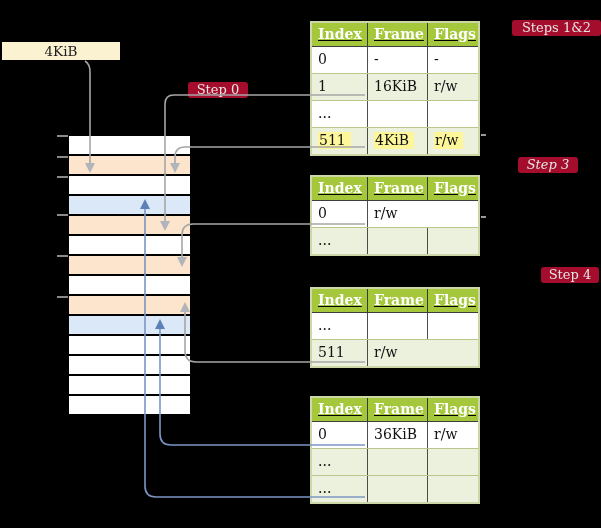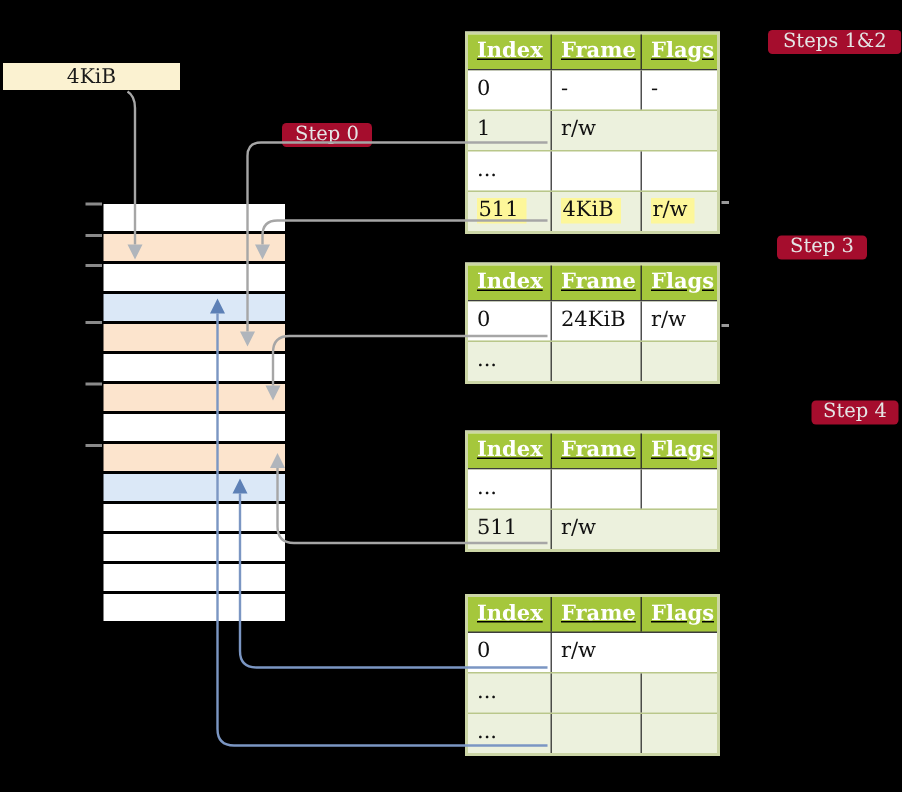--- a/index.html
+++ b/index.html
@@ -6,21 +6,21 @@
   #canvas{position:relative;width:601px;height:528px;background:#000;overflow:hidden;
           font-family:"DejaVu Serif","Liberation Serif",serif;}
   
   .kib-box{position:absolute;left:2px;top:42px;width:118px;height:18px;background:#fbf2d1;
            color:#1a1a1a;font-size:13.5px;line-height:19px;text-align:center;}
   
   .badge{position:absolute;height:16px;line-height:16px;text-align:center;color:#e5e5e5;
          font-size:13px;border-radius:3px;background:#a50d2d;}
   .b-step0{left:188px;top:42px;width:60px;margin-top:40px;}
   .b-steps12{left:512px;top:20px;width:89px;}
-  .b-step3{left:518px;top:157px;width:60px;}
+  .b-step3{left:518px;top:157px;width:60px;font-style:italic;}
   .b-step4{left:541px;top:267px;width:58px;}
   
   .memcol{position:absolute;left:69px;top:136px;width:121px;}
   .mrow{height:18px;margin-bottom:2px;}
   .tick{position:absolute;left:57px;width:11px;height:2px;background:#8a8a8a;}
   
   .ptable{position:absolute;left:310px;width:170px;background:#fff;border:2px solid #ccd6a6;box-sizing:border-box;}
   .t1{top:21px}.t2{top:175px}.t3{top:287px}.t4{top:396px}
   .thead{display:flex;background:#a5c73c;height:23px;border-bottom:1px solid #3c3c3c;text-decoration:underline;}
   .hcell{color:#fff;font-weight:bold;font-size:14px;line-height:23px;padding-left:6px;
@@ -78,20 +78,21 @@
         <div class="hcell col2">Frame</div>
         <div class="hcell col3">Flags</div>
       </div>
       <div class="trow">
         <div class="tcell col1">0</div>
         <div class="tcell col2">-</div>
         <div class="tcell col3">-</div>
       </div>
       <div class="trow shade">
         <div class="tcell col1">1</div>
+        <div class="tcell col2">16KiB</div>
         <div class="tcell col3">r/w</div>
       </div>
       <div class="trow">
         <div class="tcell col1">...</div>
         <div class="tcell col2"></div>
         <div class="tcell col3"></div>
       </div>
       <div class="trow shade">
         <div class="tcell col1"><span class="hl" style="background: rgb(253, 247, 154);">511</span></div>
         <div class="tcell col2"><span class="hl" style="background: rgb(253, 247, 154);">4KiB</span></div>
@@ -99,21 +100,20 @@
       </div>
     </div>
   <div class="ptable t2">
       <div class="thead">
         <div class="hcell col1">Index</div>
         <div class="hcell col2">Frame</div>
         <div class="hcell col3">Flags</div>
       </div>
       <div class="trow">
         <div class="tcell col1">0</div>
-        <div class="tcell col2">24KiB</div>
         <div class="tcell col3">r/w</div>
       </div>
       <div class="trow shade">
         <div class="tcell col1">...</div>
         <div class="tcell col2"></div>
         <div class="tcell col3"></div>
       </div>
     </div>
   <div class="ptable t3">
       <div class="thead">
@@ -132,20 +132,21 @@
       </div>
     </div>
   <div class="ptable t4">
       <div class="thead">
         <div class="hcell col1">Index</div>
         <div class="hcell col2">Frame</div>
         <div class="hcell col3">Flags</div>
       </div>
       <div class="trow">
         <div class="tcell col1">0</div>
+        <div class="tcell col2">36KiB</div>
         <div class="tcell col3">r/w</div>
       </div>
       <div class="trow shade">
         <div class="tcell col1">...</div>
         <div class="tcell col2"></div>
         <div class="tcell col3"></div>
       </div>
       <div class="trow shade">
         <div class="tcell col1">...</div>
         <div class="tcell col2"></div>

